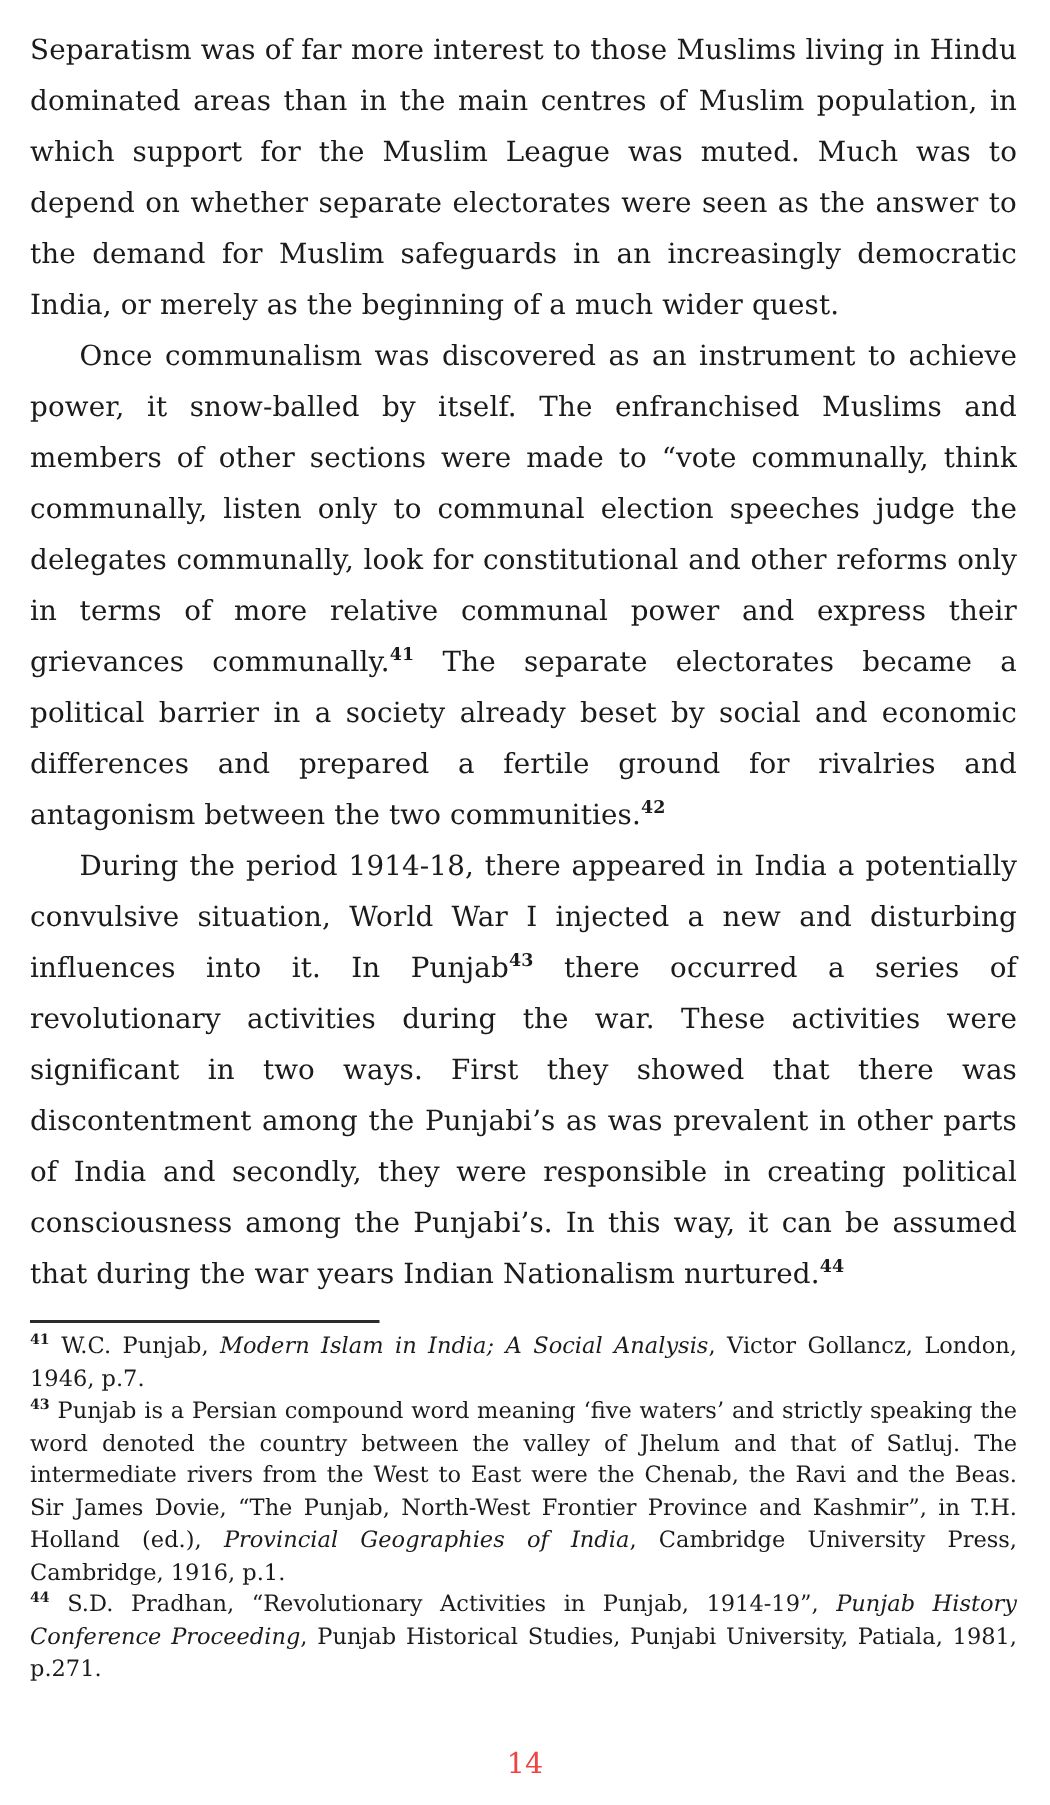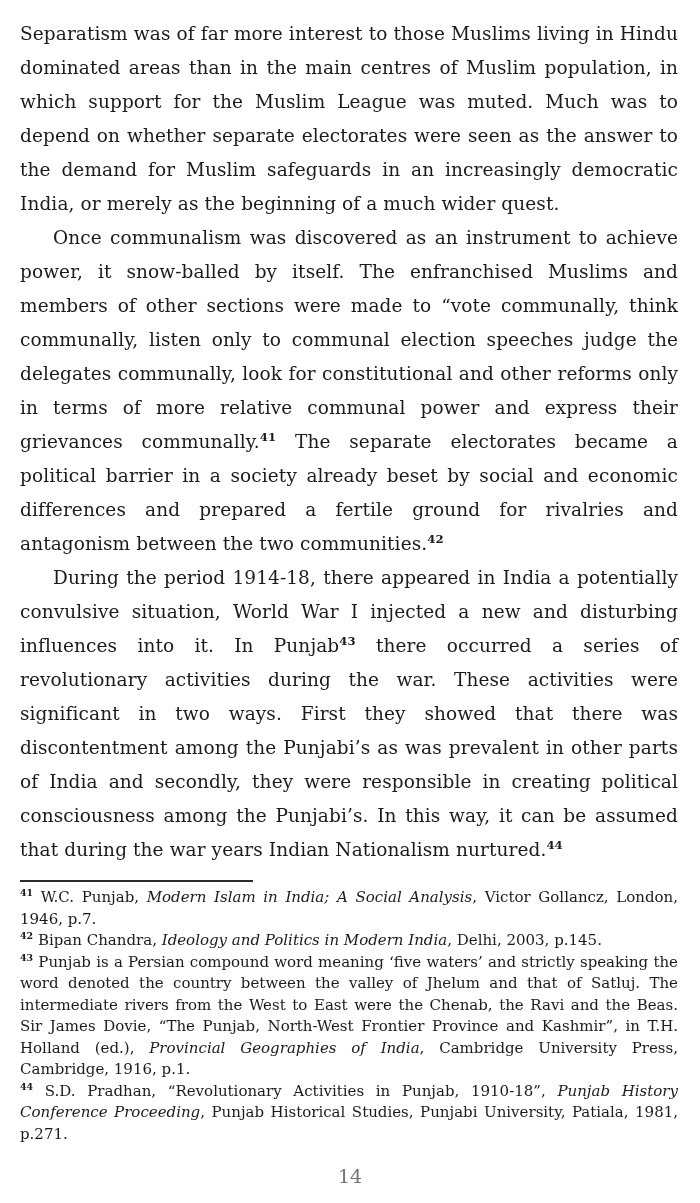--- a/index.html
+++ b/index.html
@@ -51,33 +51,32 @@
   }
   .footnotes em, .body-text em {
   }
   .page-number {
     position: absolute;
     left: 0;
     right: 0;
     bottom: 16px;
     text-align: center;
     font-size: 19px;
-    color: #737373;
+    color: #ef4444;
   }
 </style>
 </head>
 <body>
 
 <div class="page">
   <div class="body-text" id="paragraphs">
       <p class="para"><span>Separatism was of far more interest to those Muslims living in Hindu dominated areas than in the main centres of Muslim population, in which support for the Muslim League was muted. Much was to depend on whether separate electorates were seen as the answer to the demand for Muslim safeguards in an increasingly democratic India, or merely as the beginning of a much wider quest.</span></p>
       <p class="para indent"><span>Once communalism was discovered as an instrument to achieve power, it snow-balled by itself. The enfranchised Muslims and members of other sections were made to “vote communally, think communally, listen only to communal election speeches judge the delegates communally, look for constitutional and other reforms only in terms of more relative communal power and express their grievances communally.</span><sup class="fn-ref">41</sup><span> The separate electorates became a political barrier in a society already beset by social and economic differences and prepared a fertile ground for rivalries and antagonism between the two communities.</span><sup class="fn-ref">42</sup></p>
       <p class="para indent"><span>During the period 1914-18, there appeared in India a potentially convulsive situation, World War I injected a new and disturbing influences into it. In Punjab</span><sup class="fn-ref">43</sup><span> there occurred a series of revolutionary activities during the war. These activities were significant in two ways. First they showed that there was discontentment among the Punjabi’s as was prevalent in other parts of India and secondly, they were responsible in creating political consciousness among the Punjabi’s. In this way, it can be assumed that during the war years Indian Nationalism nurtured.</span><sup class="fn-ref">44</sup></p>
     </div>
   <div class="footnote-rule"></div>
   <div class="footnotes" id="footnotes">
       <p class="footnote"><sup class="fn-ref">41</sup><span> W.C. Punjab, </span><em>Modern Islam in India; A Social Analysis</em><span>, Victor Gollancz, London, 1946, p.7.</span></p>
-      <p class="footnote"><sup class="fn-ref">42</sup><span> Bipan Chandra, </span><em>Ideology and Politics in Modern India</em><span>, Delhi, 2003, p.145.</span></p>
       <p class="footnote"><sup class="fn-ref">43</sup><span> Punjab is a Persian compound word meaning ‘five waters’ and strictly speaking the word denoted the country between the valley of Jhelum and that of Satluj. The intermediate rivers from the West to East were the Chenab, the Ravi and the Beas. Sir James Dovie, “The Punjab, North-West Frontier Province and Kashmir”, in T.H. Holland (ed.), </span><em>Provincial Geographies of India</em><span>, Cambridge University Press, Cambridge, 1916, p.1.</span></p>
-      <p class="footnote"><sup class="fn-ref">44</sup><span> S.D. Pradhan, “Revolutionary Activities in Punjab, 1910-18”, </span><em>Punjab History Conference Proceeding</em><span>, Punjab Historical Studies, Punjabi University, Patiala, 1981, p.271.</span></p>
+      <p class="footnote"><sup class="fn-ref">44</sup><span> S.D. Pradhan, “Revolutionary Activities in Punjab, 1914-19”, </span><em>Punjab History Conference Proceeding</em><span>, Punjab Historical Studies, Punjabi University, Patiala, 1981, p.271.</span></p>
     </div>
   <div class="page-number">14</div>
 </div>
 
 </body></html>

